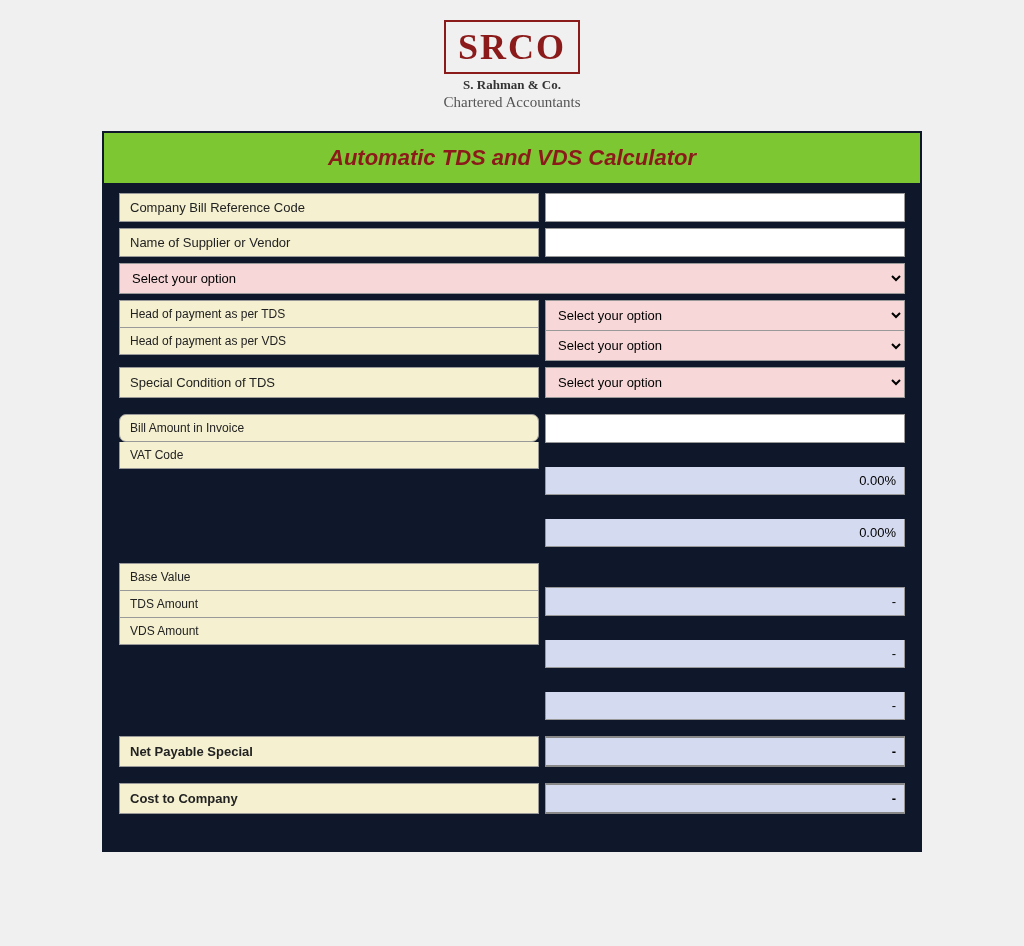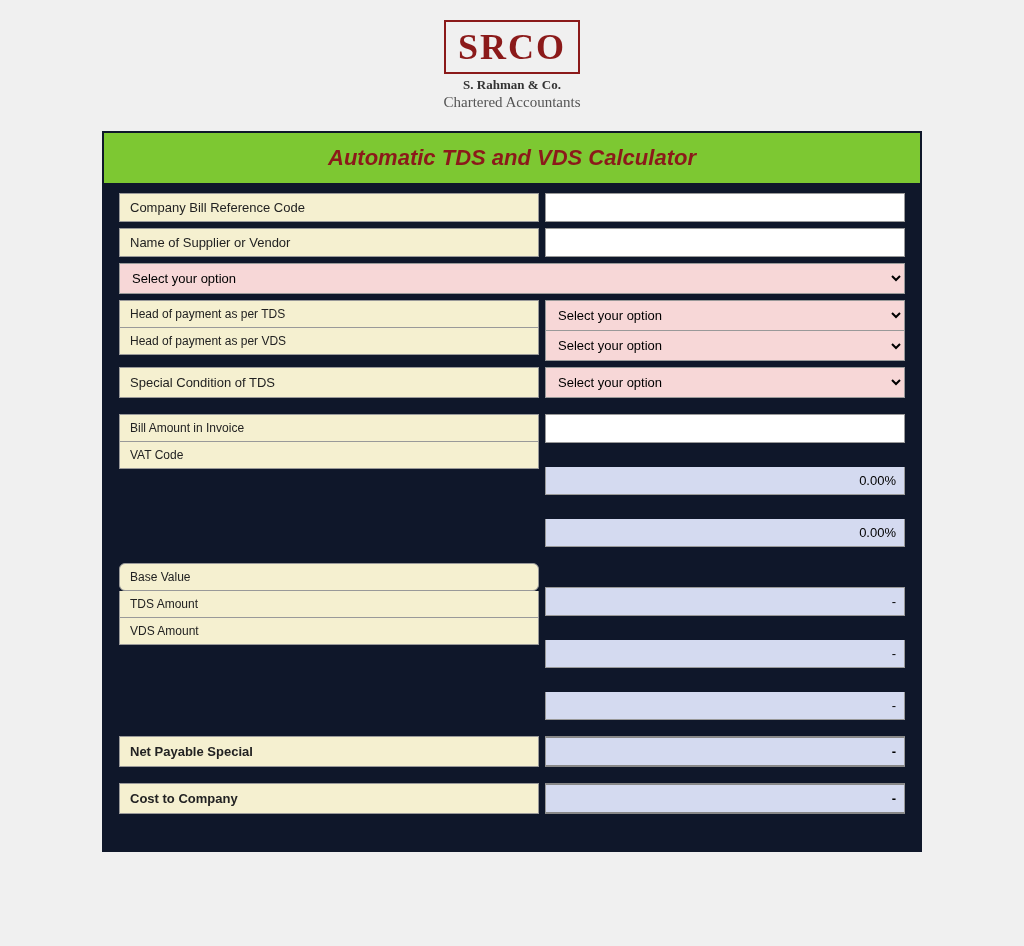--- a/index.html
+++ b/index.html
@@ -257,35 +257,35 @@
       <div class="label-cell">Special Condition of TDS</div>
       <select class="input-cell pink">
         <option value="">Select your option</option>
       </select>
     </div>
 
     <div class="section-gap"></div>
 
     <div class="multi-row-block">
       <div class="multi-label-col">
-        <div class="label-cell-sub" style="border-top:1px solid #999;">Bill Amount in Invoice</div>
+        <div class="label-cell-sub" style="border-top:1px solid #999;border-radius:7px;">Bill Amount in Invoice</div>
         <div class="label-cell-sub">VAT Code</div>
       </div>
       <div class="multi-input-col">
         <input class="input-cell-sub" style="border-top: 1px solid rgb(153, 153, 153);" type="text">
         <div class="input-cell-sub blue-display">0.00%</div>
         <div class="input-cell-sub blue-display">0.00%</div>
       </div>
     </div>
 
     <div class="section-gap"></div>
 
     <div class="multi-row-block">
       <div class="multi-label-col">
-        <div class="label-cell-sub" style="border-top:1px solid #999;border-radius:6px;">Base Value</div>
+        <div class="label-cell-sub" style="border-top:1px solid #999;">Base Value</div>
         <div class="label-cell-sub">TDS Amount</div>
         <div class="label-cell-sub">VDS Amount</div>
       </div>
       <div class="multi-input-col">
         <div class="input-cell-sub blue-display" style="border-top:1px solid #999;">-</div>
         <div class="input-cell-sub blue-display">-</div>
         <div class="input-cell-sub blue-display">-</div>
       </div>
     </div>
 

